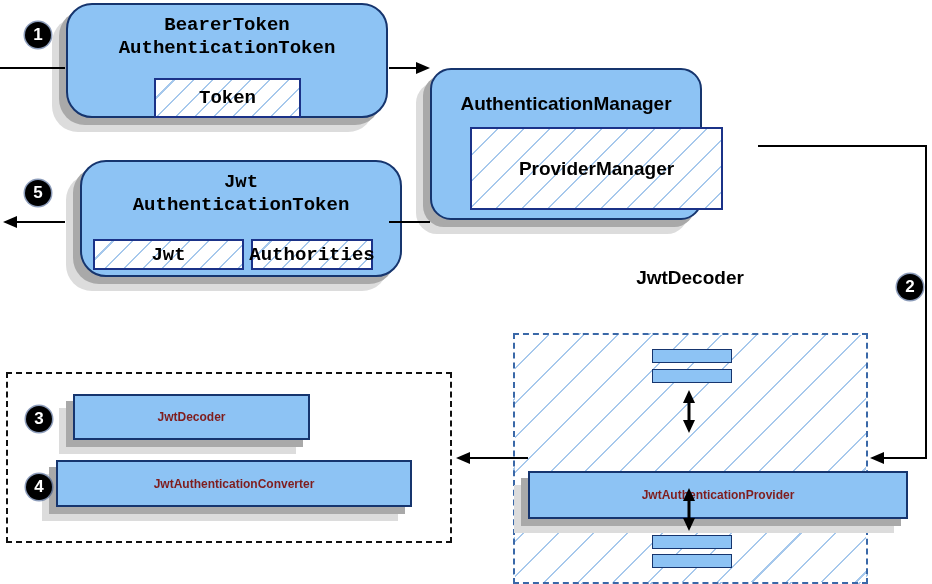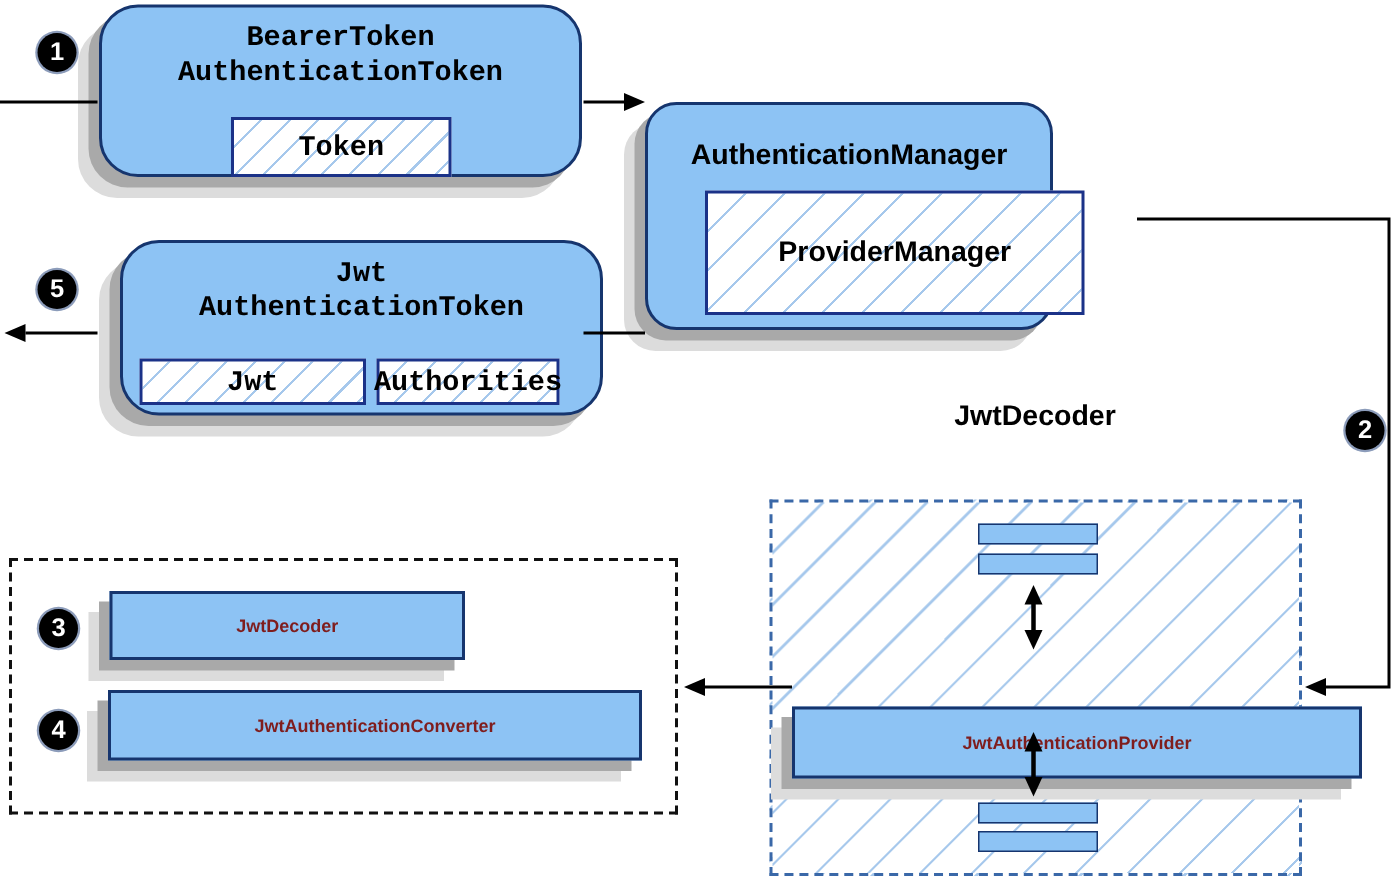--- a/index.html
+++ b/index.html
@@ -106,21 +106,21 @@
 
   <div class="small-rect" style="left:652px;top:535px;"></div>
   <div class="small-rect" style="left:652px;top:554px;"></div>
 
   <div class="group-black" style="left:6px;top:372px;width:446px;height:171px;"></div>
 
   <div class="node shadow center-text" style="left:73px;top:394px;width:237px;height:46px;">
     <span>JwtDecoder</span>
   </div>
 
-  <div class="node shadow center-text" style="left:72px;top:460px;width:356px;height:47px;">
+  <div class="node shadow center-text" style="left:56px;top:460px;width:356px;height:47px;">
     <span>JwtAuthenticationConverter</span>
   </div>
 
   <div class="badge" style="left:25px;top:22px;">1</div>
   <div class="badge" style="left:897px;top:274px;">2</div>
   <div class="badge" style="left:26px;top:406px;">3</div>
   <div class="badge" style="left:26px;top:474px;">4</div>
   <div class="badge" style="left:25px;top:180px;">5</div>
 
   <svg id="connectors" width="932" height="584" viewBox="0 0 932 584">

